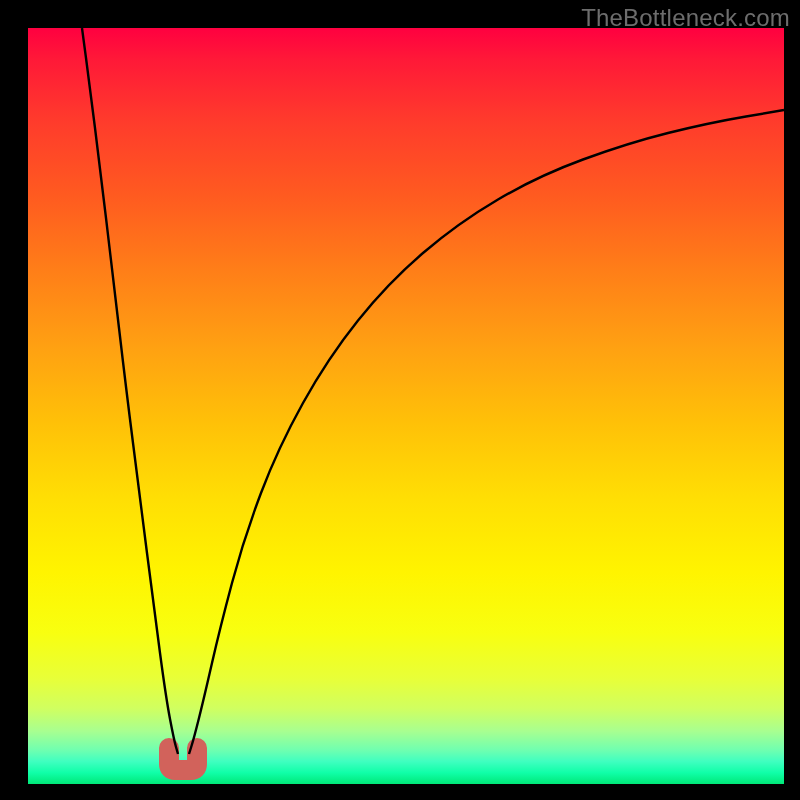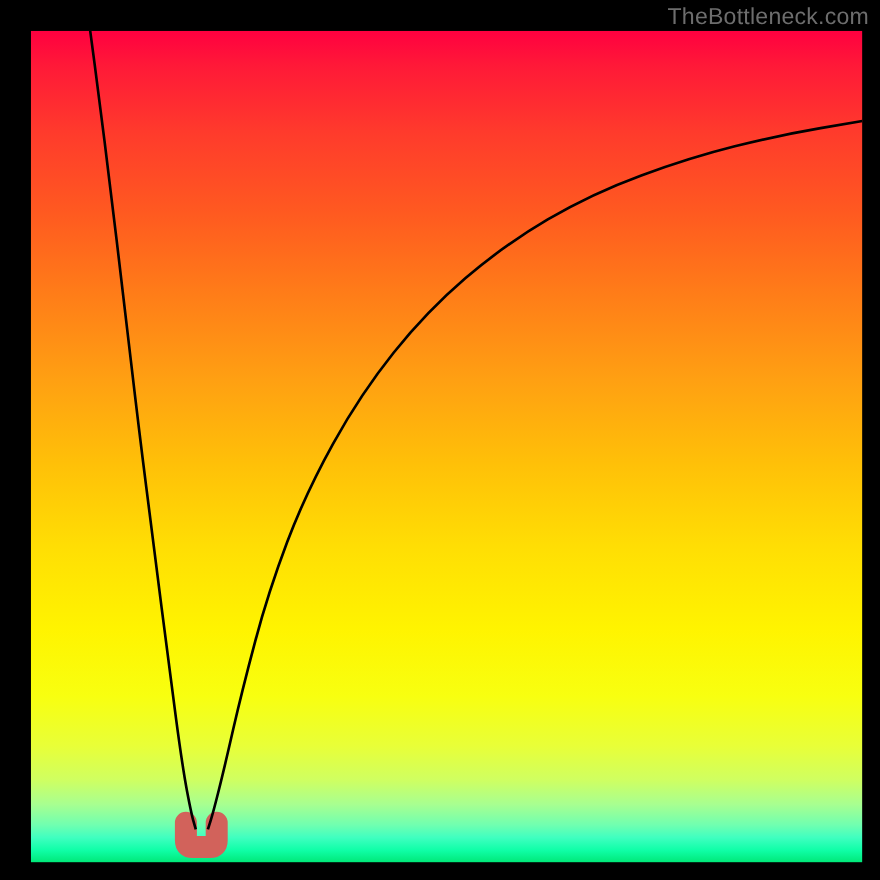--- a/index.html
+++ b/index.html
@@ -64,21 +64,21 @@
   }
   .curve-path {
     stroke: #000;
     stroke-width: 2.4;
     fill: none;
   }
   .watermark {
     position: absolute;
     top: 4px;
     right: 10px;
-    font-size: 21px;
+    font-size: 24px;
     font-weight: 400;
     color: #6d6d6d;
     letter-spacing: 0.2px;
   }
 </style>
 </head>
 <body>
 
 <div class="frame">
   <div class="plot">

